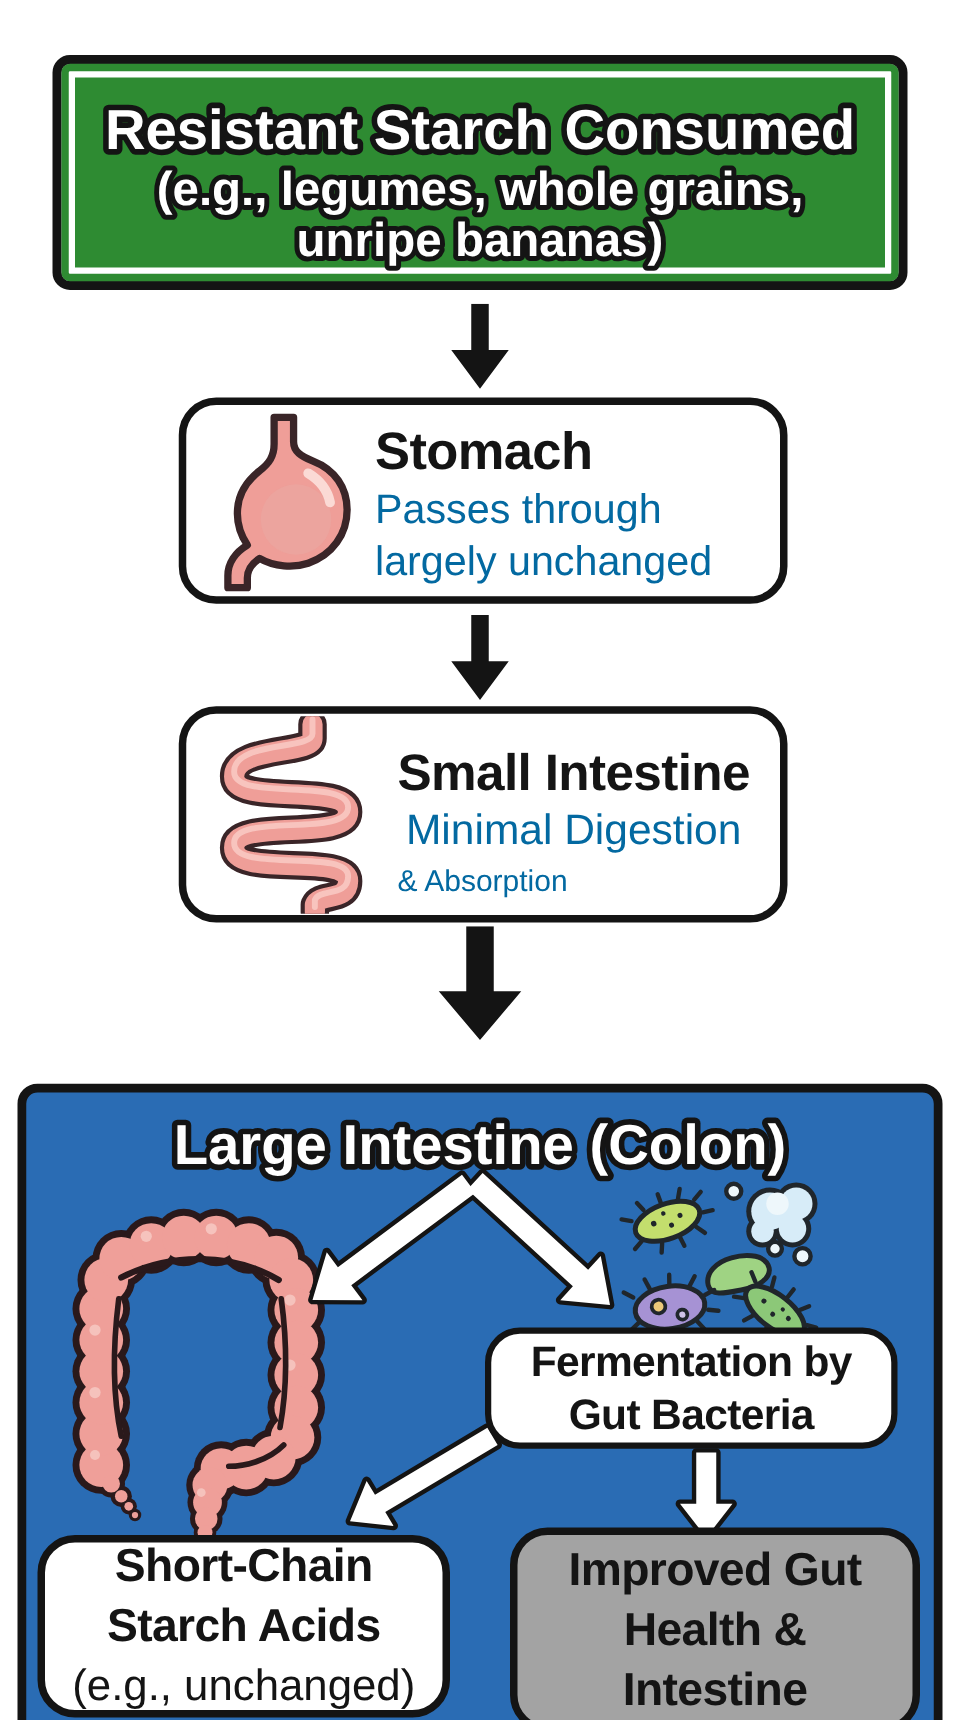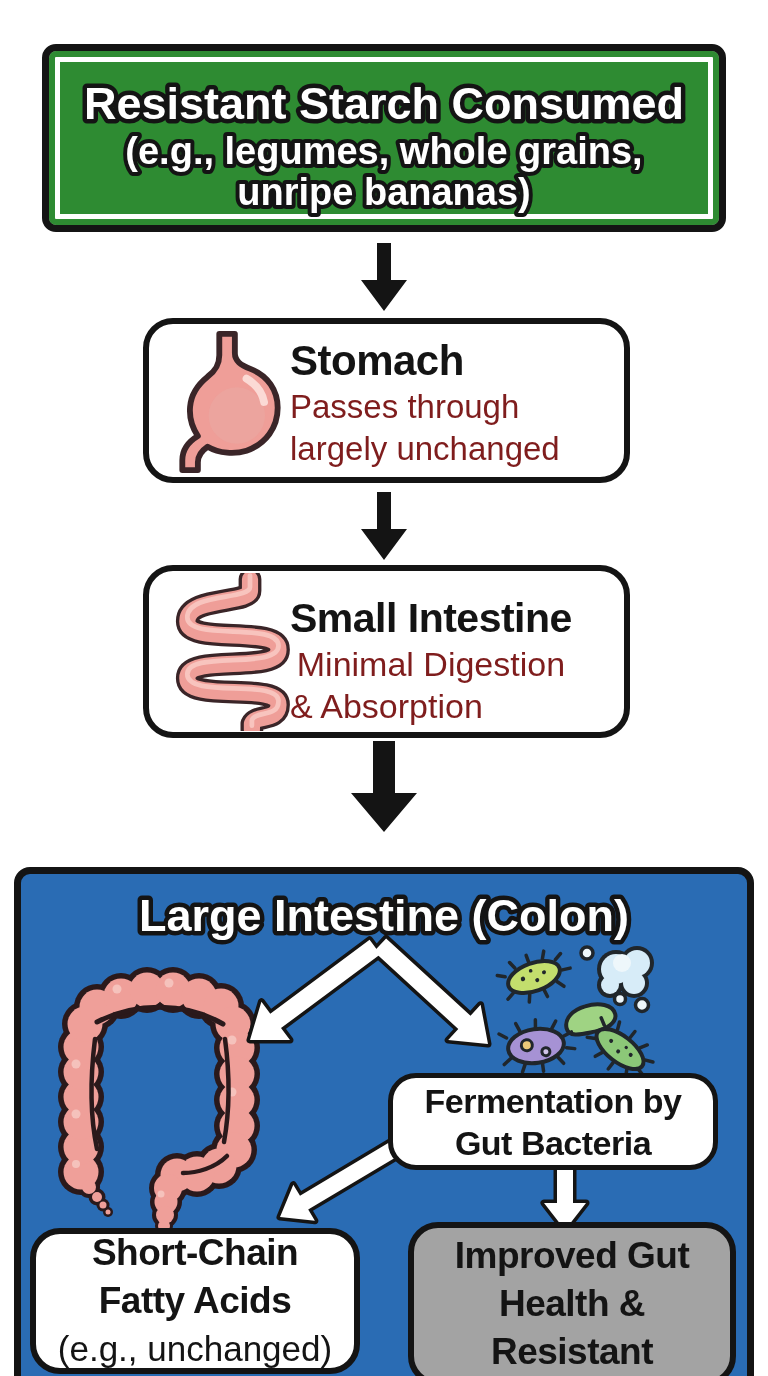--- a/index.html
+++ b/index.html
@@ -22,47 +22,47 @@
   .stomach-box{left:143px;top:318px;width:487px;height:165px;}
   .si-box{left:143px;top:565px;width:487px;height:173px;}
   .blue-box{
     left:14px;top:867px;width:740px;height:525px;box-sizing:border-box;
     background:#2a6cb4;border:7px solid #141414;border-radius:16px;
   }
   .ferm-box{
     position:absolute;left:367px;top:188px;width:330px;height:97px;
     background:#ffffff;border:5px solid #141414;border-radius:28px;
     box-sizing:border-box;display:flex;flex-direction:column;
-    align-items:center;justify-content:center;margin-top:11px;
+    align-items:center;justify-content:center;
   }
   .scfa-box{
     position:absolute;left:9px;top:354px;width:330px;height:146px;
     background:#ffffff;border:6px solid #141414;border-radius:30px;
     box-sizing:border-box;display:flex;flex-direction:column;
     align-items:center;justify-content:center;
   }
   .health-box{
     position:absolute;left:387px;top:348px;width:328px;height:164px;
     background:#a3a3a3;border:6px solid #141414;border-radius:30px;
     box-sizing:border-box;display:flex;flex-direction:column;
     align-items:center;justify-content:center;
   }
   
   .outline-title{
     fill:#ffffff;stroke:#141414;paint-order:stroke fill;
     stroke-linejoin:round;font-weight:700;
     font-family:"Liberation Sans","DejaVu Sans",sans-serif;
   }
   .box-title{font-size:42px;font-weight:700;line-height:50px;letter-spacing:-0.5px;margin:0;}
-  .box-sub{font-size:33px;font-weight:400;line-height:42px;margin:0;color:#7f1d1d;}
+  .box-sub{font-size:33px;font-weight:400;line-height:42px;margin:0;color:#0369a1;}
   .ferm-line{font-size:34px;font-weight:700;line-height:42px;letter-spacing:-0.5px;}
   .out-line-b{font-size:37px;font-weight:700;line-height:48px;letter-spacing:-0.5px;}
   .out-line-r{font-size:35px;font-weight:400;line-height:48px;}
-  .txt-col{position:absolute;left:141px;top:12px;}
-  .si-txt{top:22px;}
+  .txt-col{position:absolute;left:151px;top:12px;}
+  .si-txt{top:22px;margin-left:18px;}
 </style>
 </head>
 <body>
 
 <div class="abs start-box">
   <svg width="664" height="170" viewBox="0 0 664 170" style="position:absolute;left:3px;top:2px;">
     <text class="outline-title" x="332" y="66" text-anchor="middle" font-size="45" stroke-width="9">Resistant Starch Consumed</text>
     <text class="outline-title" x="332" y="111" text-anchor="middle" font-size="38" stroke-width="8">(e.g., legumes, whole grains,</text>
     <text class="outline-title" x="332" y="152" text-anchor="middle" font-size="38" stroke-width="8">unripe bananas)</text>
   </svg>
@@ -91,21 +91,21 @@
 
 <div class="abs white-box si-box">
   <svg class="abs" style="left:6px;top:2px;" width="152" height="158" viewBox="0 0 160 165">
     <path id="gutpath" d="M100,6 L100,18 C100,32 34,24 34,50 C34,76 130,54 130,80 C130,106 34,84 34,110 C34,136 130,114 130,138 C130,156 106,148 102,158 L102,164" fill="none" stroke="#3a2528" stroke-width="24" stroke-linecap="round" stroke-linejoin="round"></path>
     <path d="M100,6 L100,18 C100,32 34,24 34,50 C34,76 130,54 130,80 C130,106 34,84 34,110 C34,136 130,114 130,138 C130,156 106,148 102,158 L102,164" fill="none" stroke="#ef9e98" stroke-width="17" stroke-linecap="round" stroke-linejoin="round"></path>
     <path d="M100,6 L100,18 C100,32 34,24 34,50 C34,76 130,54 130,80 C130,106 34,84 34,110 C34,136 130,114 130,138 C130,156 106,148 102,158 L102,164" fill="none" stroke="#f8c8c2" stroke-width="5" stroke-linecap="round" stroke-linejoin="round" transform="translate(0,-4)" opacity="0.9"></path>
   </svg>
   <div class="txt-col si-txt">
     <div class="box-title" style="font-size:41px;">Small Intestine</div>
     <div class="box-sub" style="font-size:34px;text-align:center;">Minimal Digestion</div>
-    <div class="box-sub" style="font-size:34px;">&amp; Absorption</div>
+    <div class="box-sub" style="font-size:24px;">&amp; Absorption</div>
   </div>
 </div>
 
 <svg class="abs" style="left:347px;top:741px;" width="74" height="93" viewBox="0 0 74 93">
   <polygon points="26,0 48,0 48,52 70,52 37,91 4,52 26,52" fill="#141414"></polygon>
 </svg>
 
 <div class="abs blue-box">
 
   <svg style="position:absolute;left:0;top:8px;" width="726" height="64" viewBox="0 0 726 64">
@@ -308,22 +308,22 @@
     </g>
   </svg>
 
   <div class="ferm-box">
     <span class="ferm-line">Fermentation by</span>
     <span class="ferm-line">Gut Bacteria</span>
   </div>
 
   <div class="scfa-box">
     <span class="out-line-b">Short-Chain</span>
-    <span class="out-line-b">Fatty Acids</span>
+    <span class="out-line-b">Starch Acids</span>
     <span class="out-line-r">(e.g., unchanged)</span>
   </div>
 
   <div class="health-box">
     <span class="out-line-b">Improved Gut</span>
     <span class="out-line-b">Health &amp;</span>
-    <span class="out-line-b">Resistant</span>
+    <span class="out-line-b">Intestine</span>
   </div>
 </div>
 
 </body></html>

